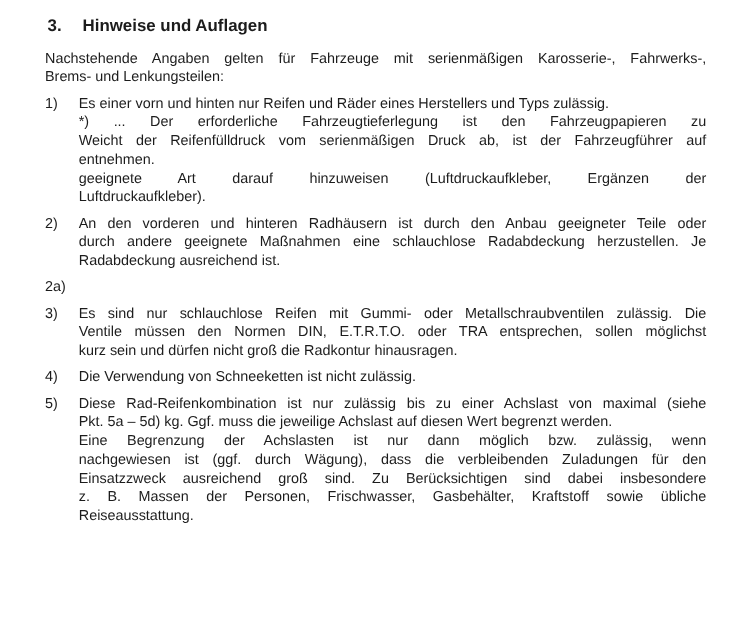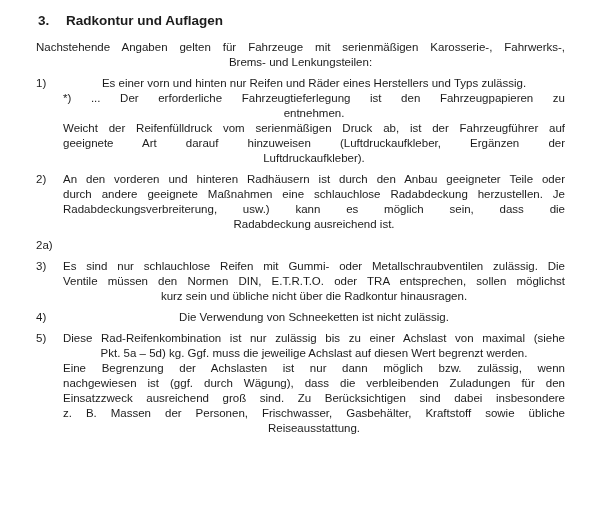--- a/index.html
+++ b/index.html
@@ -42,71 +42,70 @@
   .item .num {
     width: 27px;
     flex: 0 0 27px;
   }
   .item .body {
     width: 502px;
     flex: 0 0 502px;
   }
   .line {
     white-space: nowrap;
-    text-align: center;
+    text-align: left;
   }
   .line.j {
     white-space: normal;
     text-align: justify;
     text-align-last: justify;
     -moz-text-align-last: justify;
   }
 </style>
 </head>
 <body>
 
 <div class="page">
   <div class="heading">
     <span class="h-num">3.</span>
-    <span class="h-title">Radkontur und Auflagen</span>
+    <span class="h-title">Hinweise und Auflagen</span>
   </div>
   <div class="intro">
       <div class="line j">Nachstehende Angaben gelten für Fahrzeuge mit serienmäßigen Karosserie-, Fahrwerks-,</div>
       <div class="line">Brems- und Lenkungsteilen:</div>
     </div>
   <div>
       <div class="item">
         <div class="num">1)</div>
         <div class="body">
           <div class="line">Es einer vorn und hinten nur Reifen und Räder eines Herstellers und Typs zulässig.</div>
           <div class="line j">*) ... Der erforderliche Fahrzeugtieferlegung ist den Fahrzeugpapieren zu</div>
+          <div class="line j">Weicht der Reifenfülldruck vom serienmäßigen Druck ab, ist der Fahrzeugführer auf</div>
           <div class="line">entnehmen.</div>
-          <div class="line j">Weicht der Reifenfülldruck vom serienmäßigen Druck ab, ist der Fahrzeugführer auf</div>
           <div class="line j">geeignete Art darauf hinzuweisen (Luftdruckaufkleber, Ergänzen der</div>
           <div class="line">Luftdruckaufkleber).</div>
         </div>
       </div>
       <div class="item">
         <div class="num">2)</div>
         <div class="body">
           <div class="line j">An den vorderen und hinteren Radhäusern ist durch den Anbau geeigneter Teile oder</div>
           <div class="line j">durch andere geeignete Maßnahmen eine schlauchlose Radabdeckung herzustellen. Je</div>
-          <div class="line j">Radabdeckungsverbreiterung, usw.) kann es möglich sein, dass die</div>
           <div class="line">Radabdeckung ausreichend ist.</div>
         </div>
       </div>
       <div class="item">
         <div class="num">2a)</div>
       </div>
       <div class="item">
         <div class="num">3)</div>
         <div class="body">
           <div class="line j">Es sind nur schlauchlose Reifen mit Gummi- oder Metallschraubventilen zulässig. Die</div>
           <div class="line j">Ventile müssen den Normen DIN, E.T.R.T.O. oder TRA entsprechen, sollen möglichst</div>
-          <div class="line">kurz sein und übliche nicht über die Radkontur hinausragen.</div>
+          <div class="line">kurz sein und dürfen nicht groß die Radkontur hinausragen.</div>
         </div>
       </div>
       <div class="item">
         <div class="num">4)</div>
         <div class="body">
           <div class="line">Die Verwendung von Schneeketten ist nicht zulässig.</div>
         </div>
       </div>
       <div class="item">
         <div class="num">5)</div>

